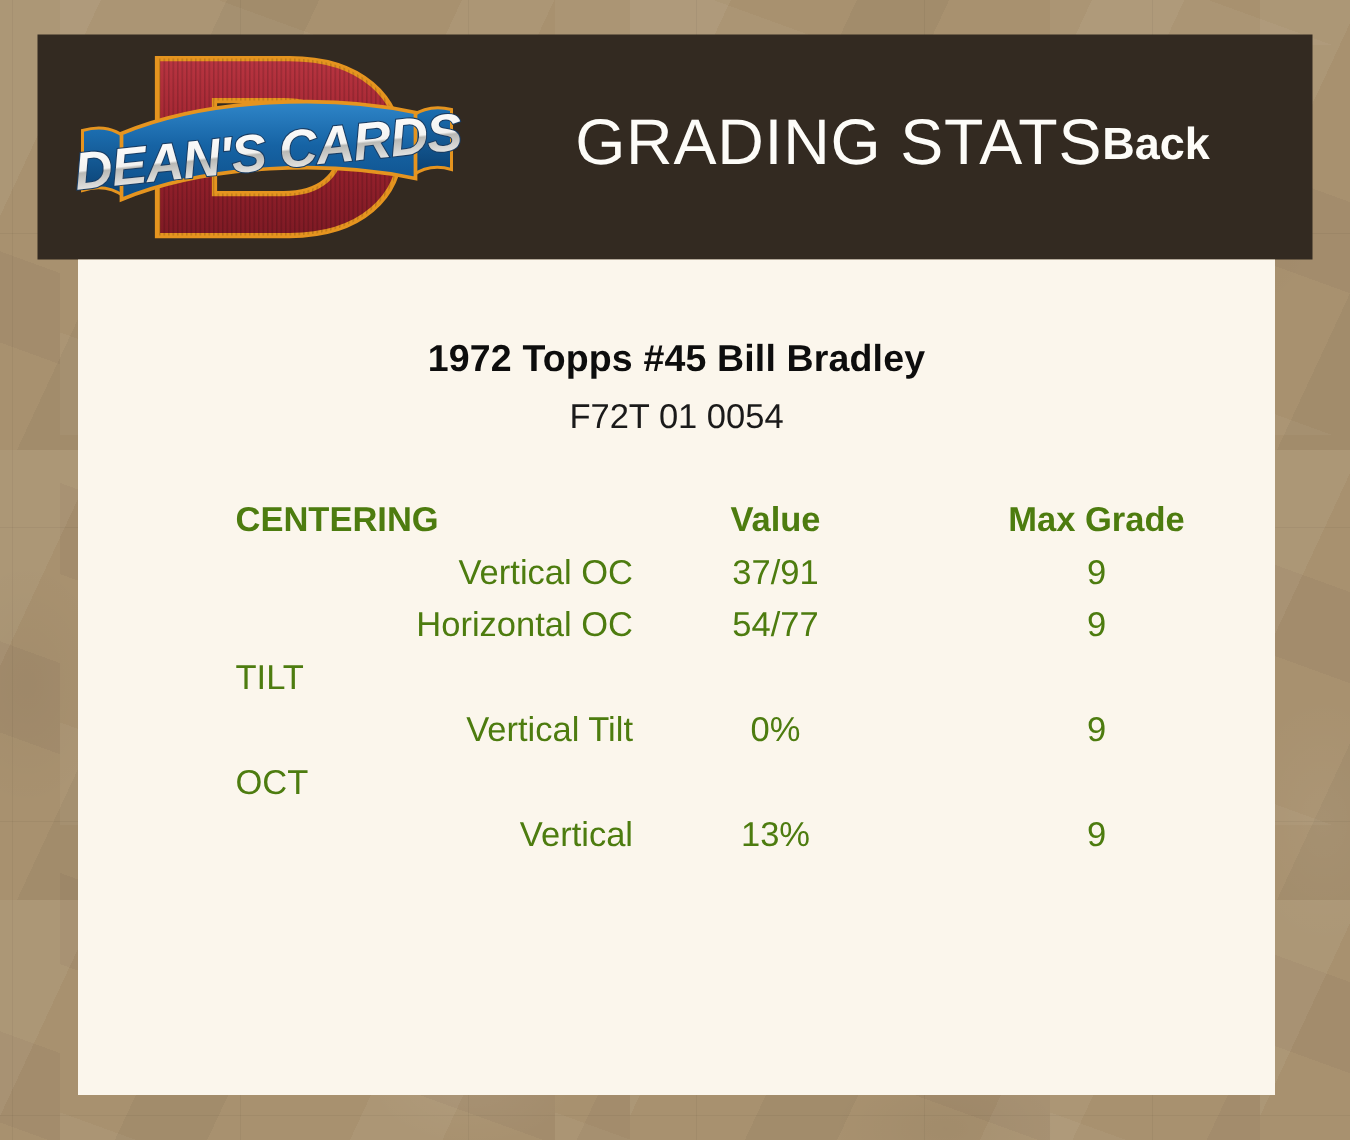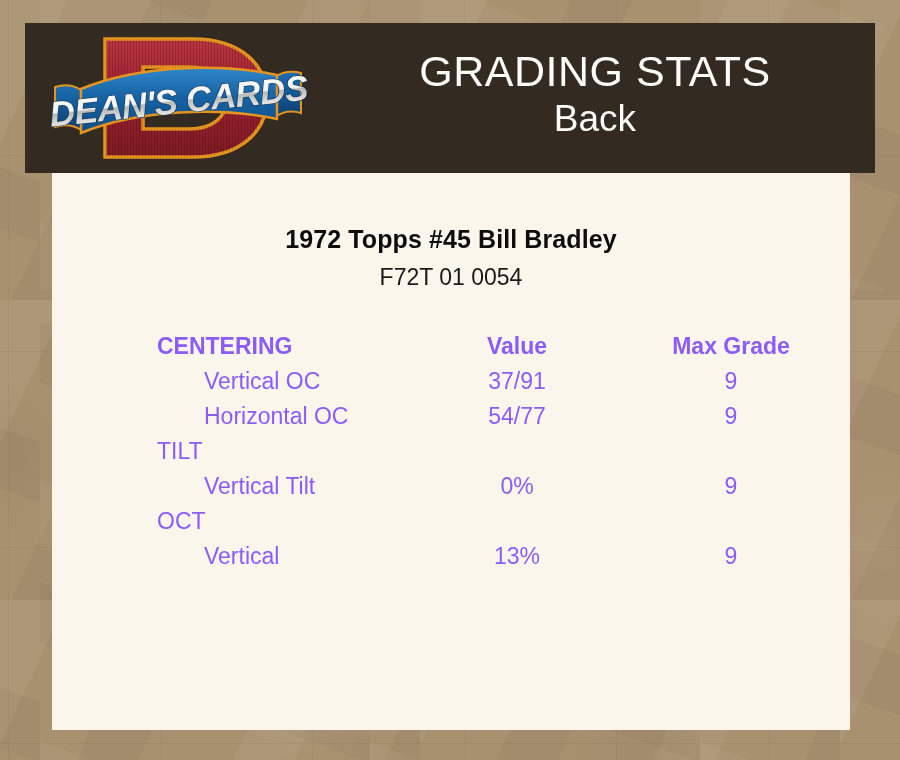--- a/index.html
+++ b/index.html
@@ -73,37 +73,37 @@
   }
 
   
   #header-text {
     position: absolute;
     left: 290px;
     right: 0;
     top: 0;
     bottom: 0;
     display: flex;
-    flex-direction: column;
+    flex-direction: row;
     align-items: center;
     justify-content: center;
     padding-bottom: 4px;
     text-align: center;
   }
   #grading-title {
     color: #fdfcf8;
     font-size: 43px;
     font-weight: 400;
     letter-spacing: 0.5px;
     line-height: 1.05;
   }
   #grading-subtitle {
     color: #fdfcf8;
-    font-size: 37px;
-    font-weight: 400;
+    font-size: 30px;
+    font-weight: 700;
     line-height: 1.25;
     margin-top: 2px;
   }
 
   
   #content-panel {
     position: absolute;
     left: 52px;
     top: 173px;
     width: 798px;
@@ -125,21 +125,21 @@
     font-size: 23px;
     font-weight: 400;
     margin-top: 10px;
   }
 
   
   #stats-table {
     width: 100%;
     margin-top: 38px;
     border-collapse: collapse;
-    color: #8b5cf6;
+    color: #4d7c0f;
   }
   #stats-table th, #stats-table td {
     padding: 0;
     height: 35px;
     vertical-align: middle;
     font-size: 23px;
     font-weight: 400;
   }
   .col-label   { width: 370px; text-align: left; padding-left: 105px !important; }
   .col-value   { width: 190px; text-align: center; }
@@ -147,21 +147,21 @@
 
   #stats-table thead th { font-weight: bold; font-size: 23px; }
   #stats-table thead th.col-label { padding-left: 105px !important; }
 
   tr.section-row td {
     font-weight: bold;
     font-size: 23px;
   }
   tr.section-row td.col-label { padding-left: 105px !important; }
 
-  tr.data-row td.col-label { padding-left: 152px !important; }
+  tr.data-row td.col-label { padding-left: 152px !important; text-align: right; }
 </style>
 </head>
 <body>
 
 <div id="bg-texture"></div>
 
 <div id="header-bar">
 
   <div id="logo">
     <svg viewBox="0 0 270 146" width="270" height="146" xmlns="http://www.w3.org/2000/svg">

